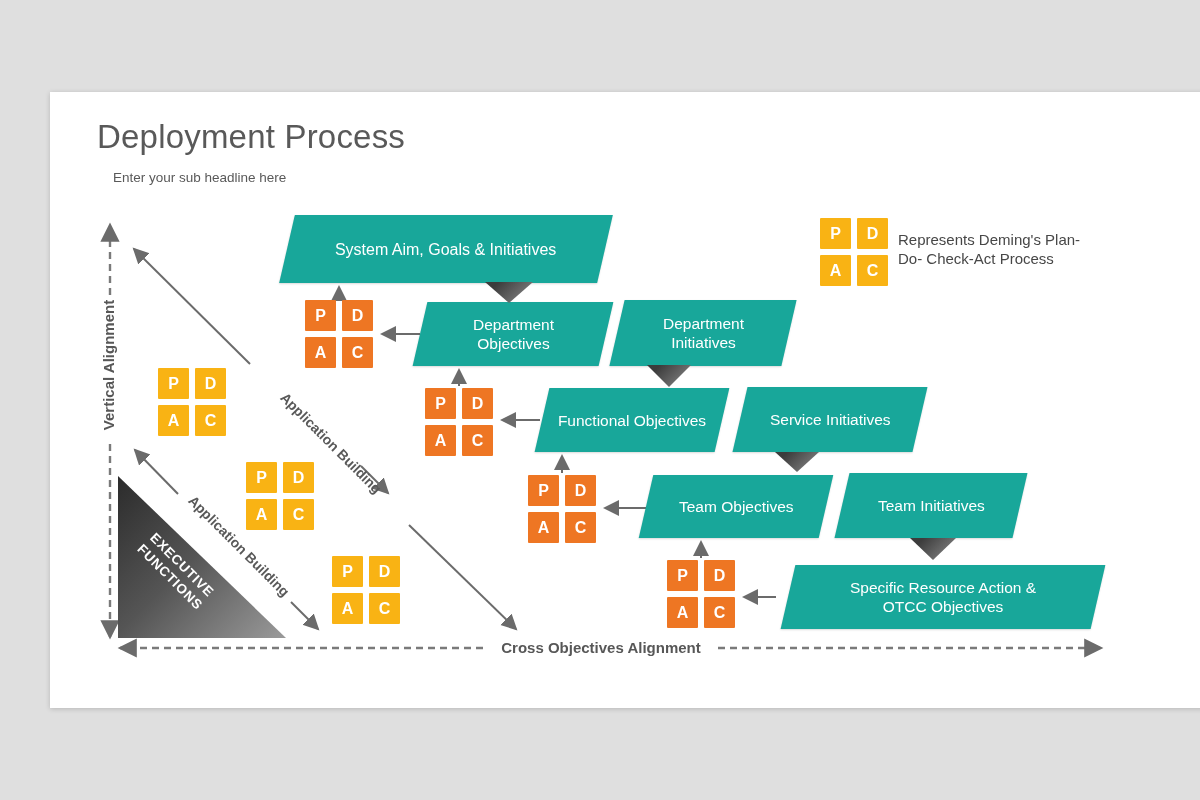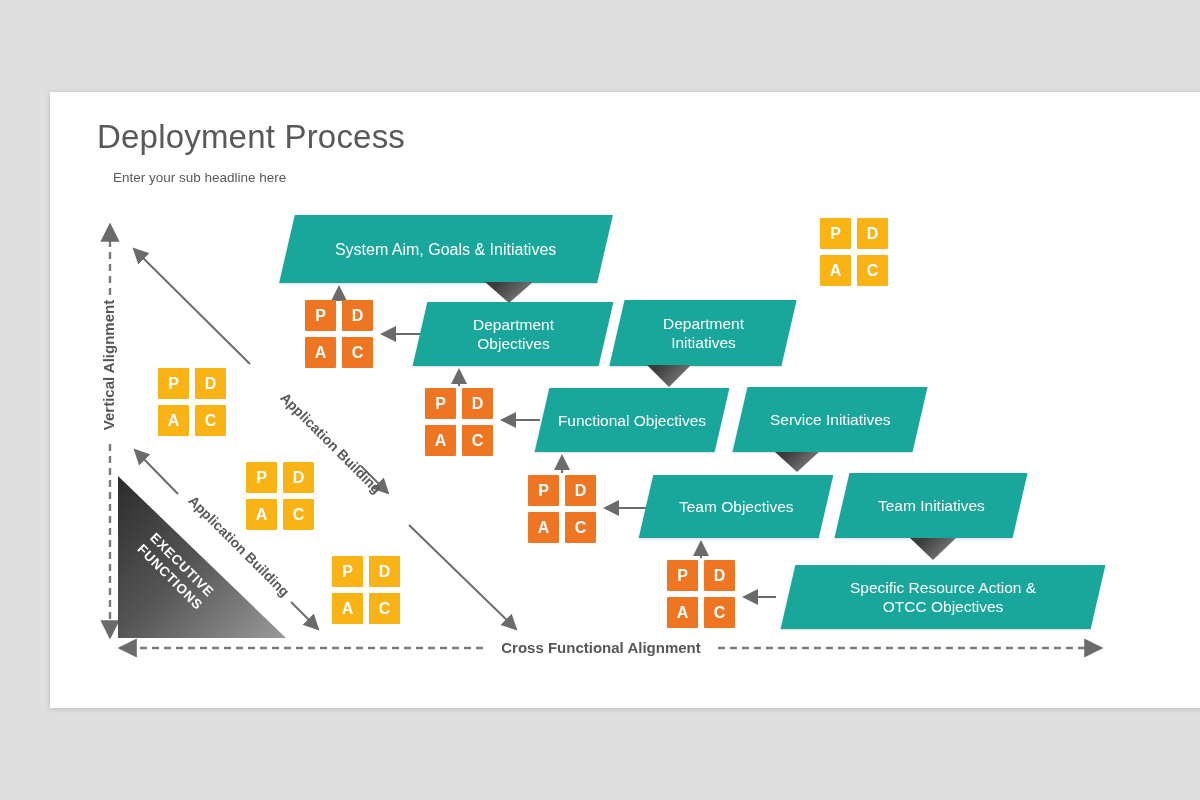--- a/index.html
+++ b/index.html
@@ -74,21 +74,21 @@
       <line x1="726" y1="505" x2="694" y2="505" marker-end="url(#ah)"></line>
       <line x1="200" y1="272" x2="84" y2="157" marker-end="url(#ah)"></line>
       <line x1="311" y1="374" x2="338" y2="401" marker-end="url(#ah)"></line>
       <line x1="128" y1="402" x2="85" y2="358" marker-end="url(#ah)"></line>
       <line x1="241" y1="510" x2="268" y2="537" marker-end="url(#ah)"></line>
       <line x1="359" y1="433" x2="466" y2="537" marker-end="url(#ah)"></line>
     </g>
   </svg>
 
   <div class="abs v-axis-label">Vertical Alignment</div>
-  <div class="abs h-axis-label">Cross Functional Alignment</div>
+  <div class="abs h-axis-label">Cross Objectives Alignment</div>
 
   <div class="abs diag-label" style="left:213px;top:343px;">Application Building</div>
   <div class="abs diag-label" style="left:121px;top:446px;">Application Building</div>
 
   <div class="abs exec-tri">
     <div class="abs exec-label">EXECUTIVE
 FUNCTIONS</div>
   </div>
 
   <div class="abs shape" style="left:237px;top:123px;width:318px;height:68px;">
@@ -167,14 +167,16 @@
     <span class="cell">A</span>
     <span class="cell">C</span>
   </div>
 
   <div class="abs pdca yellow" style="left:770px;top:126px;">
     <span class="cell">P</span>
     <span class="cell">D</span>
     <span class="cell">A</span>
     <span class="cell">C</span>
   </div>
+  <div class="abs legend-text">Represents Deming's Plan-
+Do- Check-Act Process</div>
 
 </div>
 
 </body></html>

